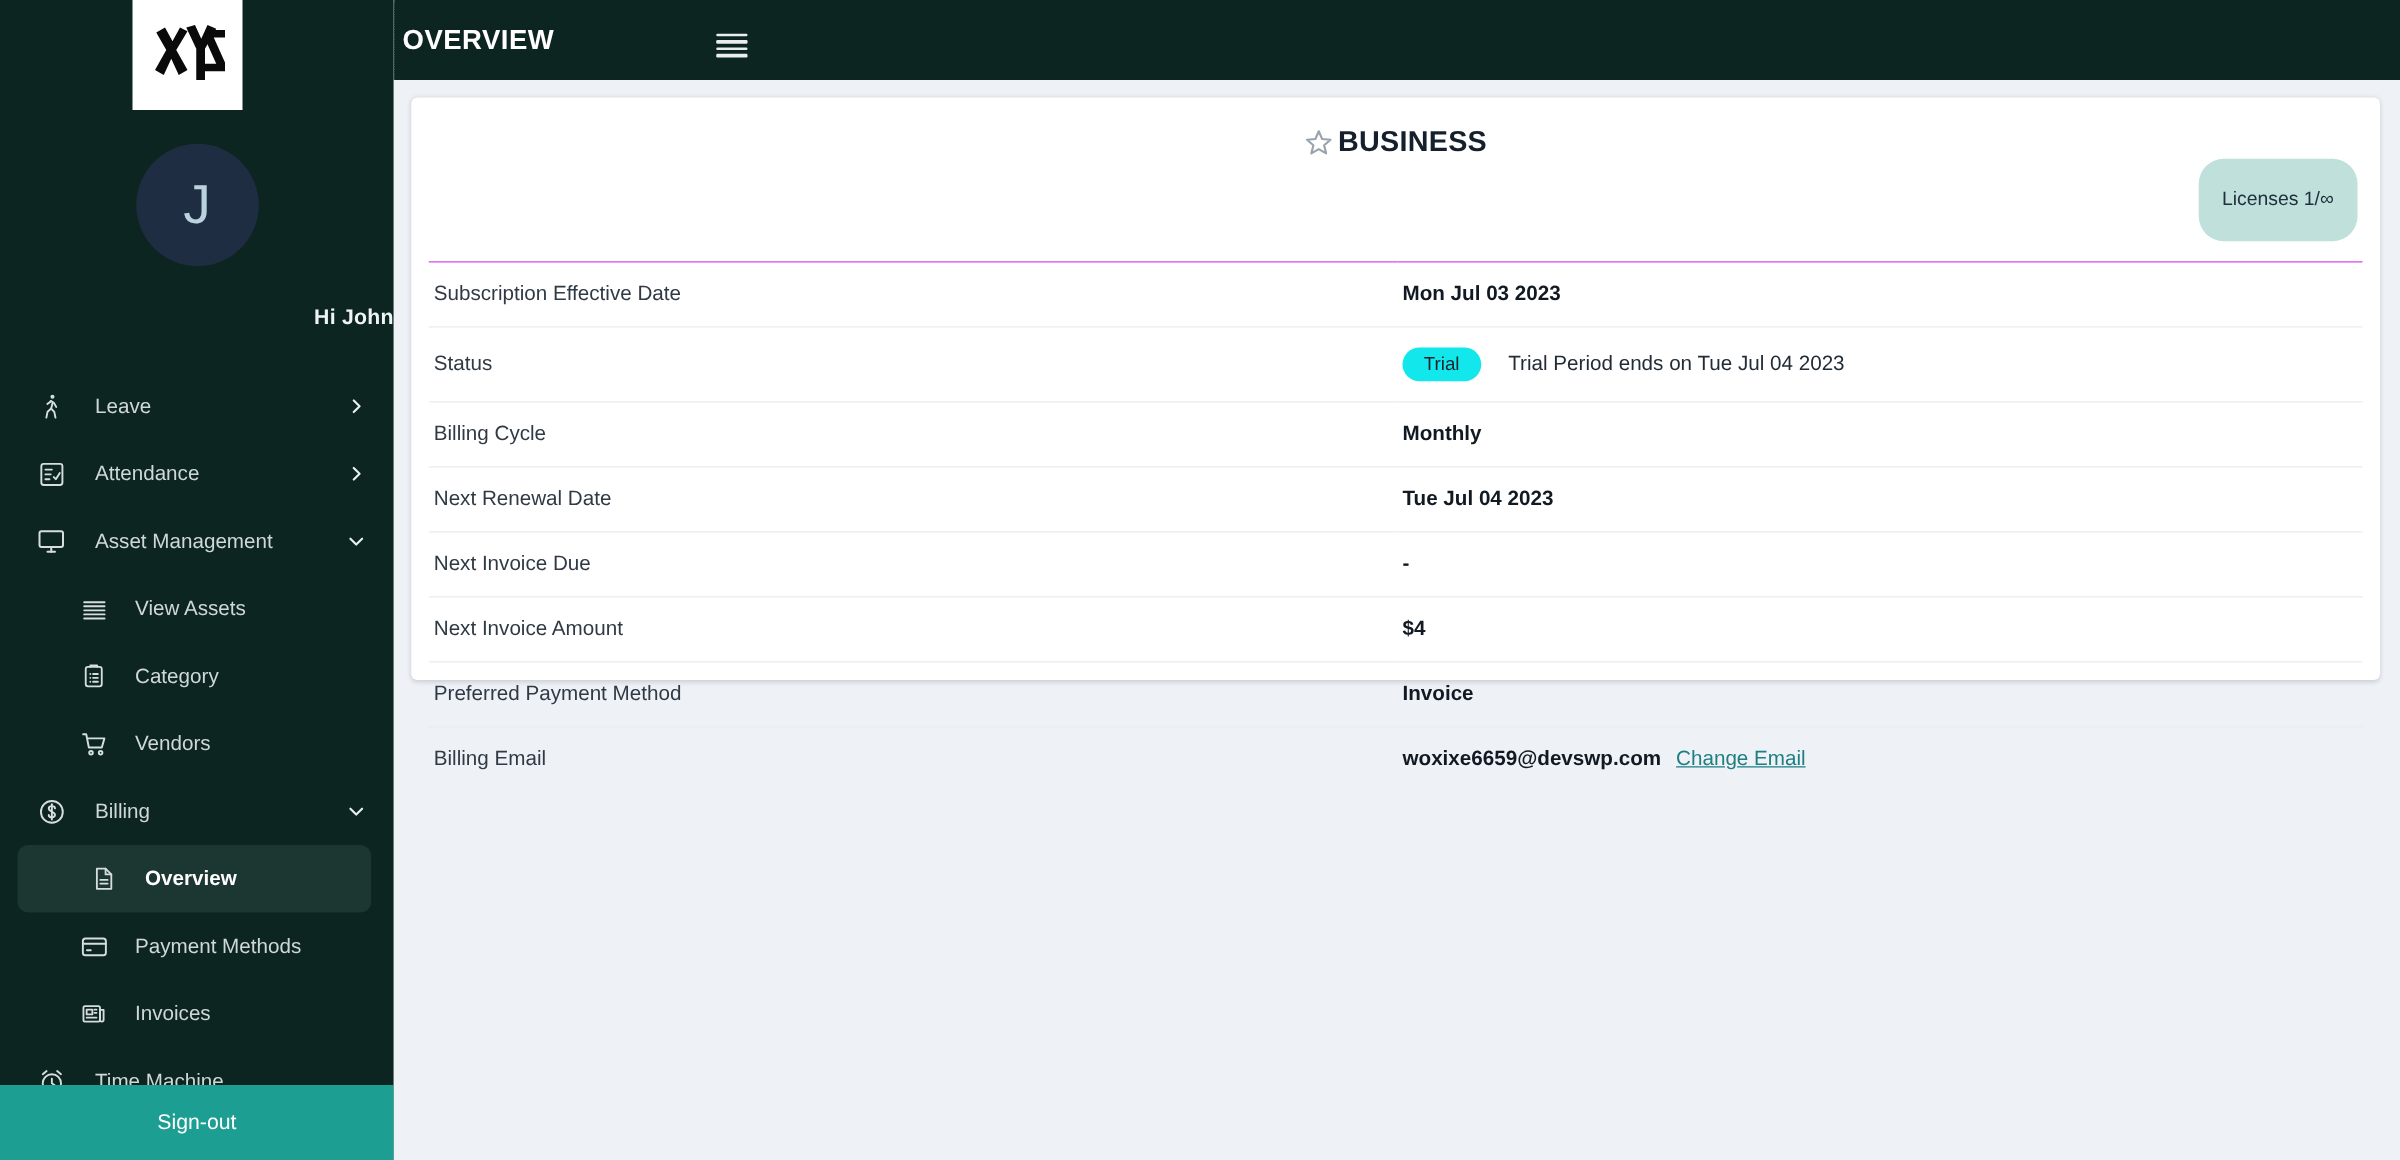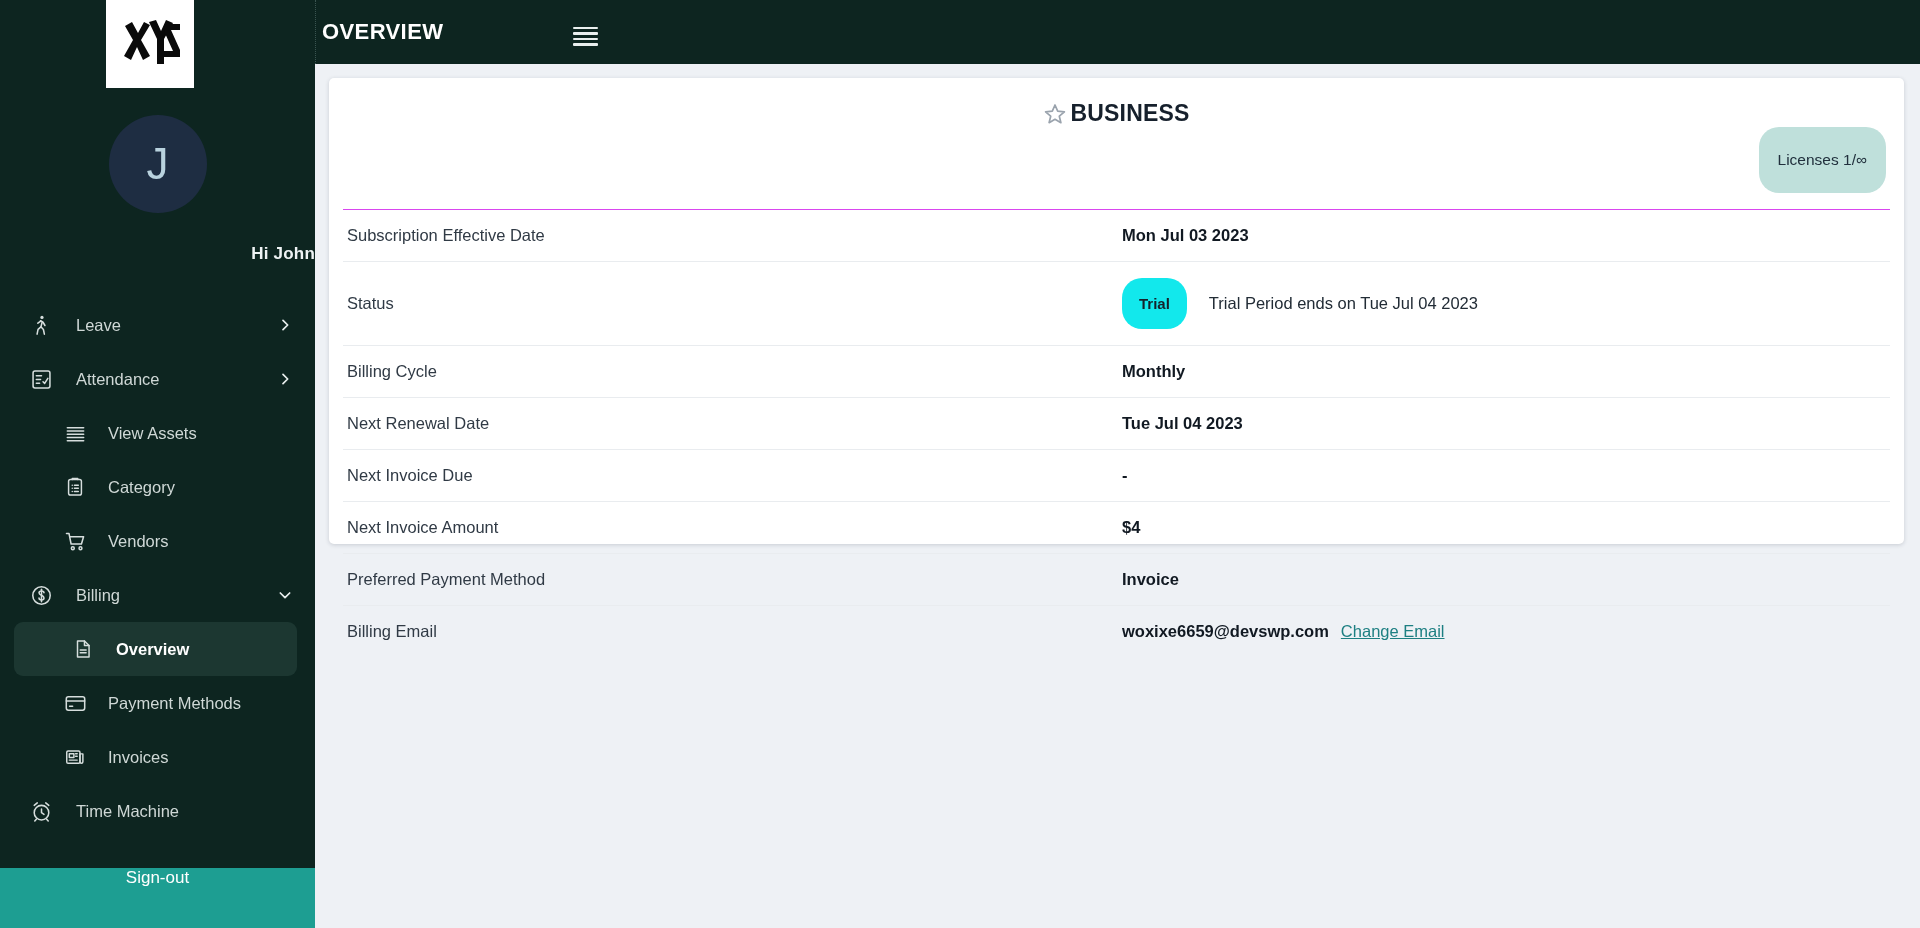--- a/index.html
+++ b/index.html
@@ -116,21 +116,21 @@
     color: #ffffff;
     font-weight: bold;
   }
   .nav-item.active .lbl { color: #ffffff; }
 
   .signout {
     height: 60px;
     background: #1d9e92;
     color: #ffffff;
     display: flex;
-    align-items: flex-start;
+    align-items: center;
     justify-content: center;
     font-size: 17px;
     cursor: pointer;
   }
 
   
   .main {
     flex: 1;
     height: 928px;
     display: flex;
@@ -238,23 +238,23 @@
   td.v {
     color: #111922;
     font-weight: bold;
   }
 
   .badge-trial {
     display: inline-block;
     background: #12e8ec;
     color: #15222b;
     border-radius: 20px;
-    padding: 17px 17px;
+    padding: 5px 17px;
     font-size: 15px;
-    font-weight: bold;
+    font-weight: normal;
     margin-right: 22px;
     vertical-align: middle;
   }
   .trial-note {
     font-weight: normal;
     color: #222c36;
     font-size: 16.5px;
     vertical-align: middle;
   }
   .email-val { font-weight: bold; }
@@ -315,20 +315,35 @@
               <path d="M6.6 8 H12"></path>
               <path d="M6.6 12 H11"></path>
               <path d="M6.6 16 H10"></path>
               <path d="M13.6 14.3 L15.3 16 L18.6 10.8"></path>
             </svg>
           </span>
           <span class="lbl">Attendance</span>
           <span class="chev">
             <svg width="16" height="16" viewBox="0 0 24 24" fill="none" stroke="currentColor" stroke-width="2.6" stroke-linecap="round" stroke-linejoin="round">
               <polyline points="9,5 16,12 9,19"></polyline>
+            </svg>
+          </span>
+        </div>
+        <div class="nav-item">
+          <span class="ico">
+            <svg width="24" height="24" viewBox="0 0 24 24" fill="none" stroke="currentColor" stroke-width="1.6" stroke-linecap="round" stroke-linejoin="round">
+              <rect x="2.6" y="4" width="18.8" height="12.6" rx="1.6"></rect>
+              <path d="M9 20.4 H15"></path>
+              <path d="M12 16.6 V20.4"></path>
+            </svg>
+          </span>
+          <span class="lbl">Asset Management</span>
+          <span class="chev">
+            <svg width="16" height="16" viewBox="0 0 24 24" fill="none" stroke="currentColor" stroke-width="2.6" stroke-linecap="round" stroke-linejoin="round">
+              <polyline points="5,9 12,16 19,9"></polyline>
             </svg>
           </span>
         </div>
         <div class="nav-item sub">
           <span class="ico">
             <svg width="23" height="23" viewBox="0 0 24 24" fill="none" stroke="currentColor" stroke-width="1.6" stroke-linecap="round" stroke-linejoin="round">
               <path d="M3.5 6 H20.5"></path>
               <path d="M3.5 9.4 H20.5"></path>
               <path d="M3.5 12.8 H20.5"></path>
               <path d="M3.5 16.2 H20.5"></path>

